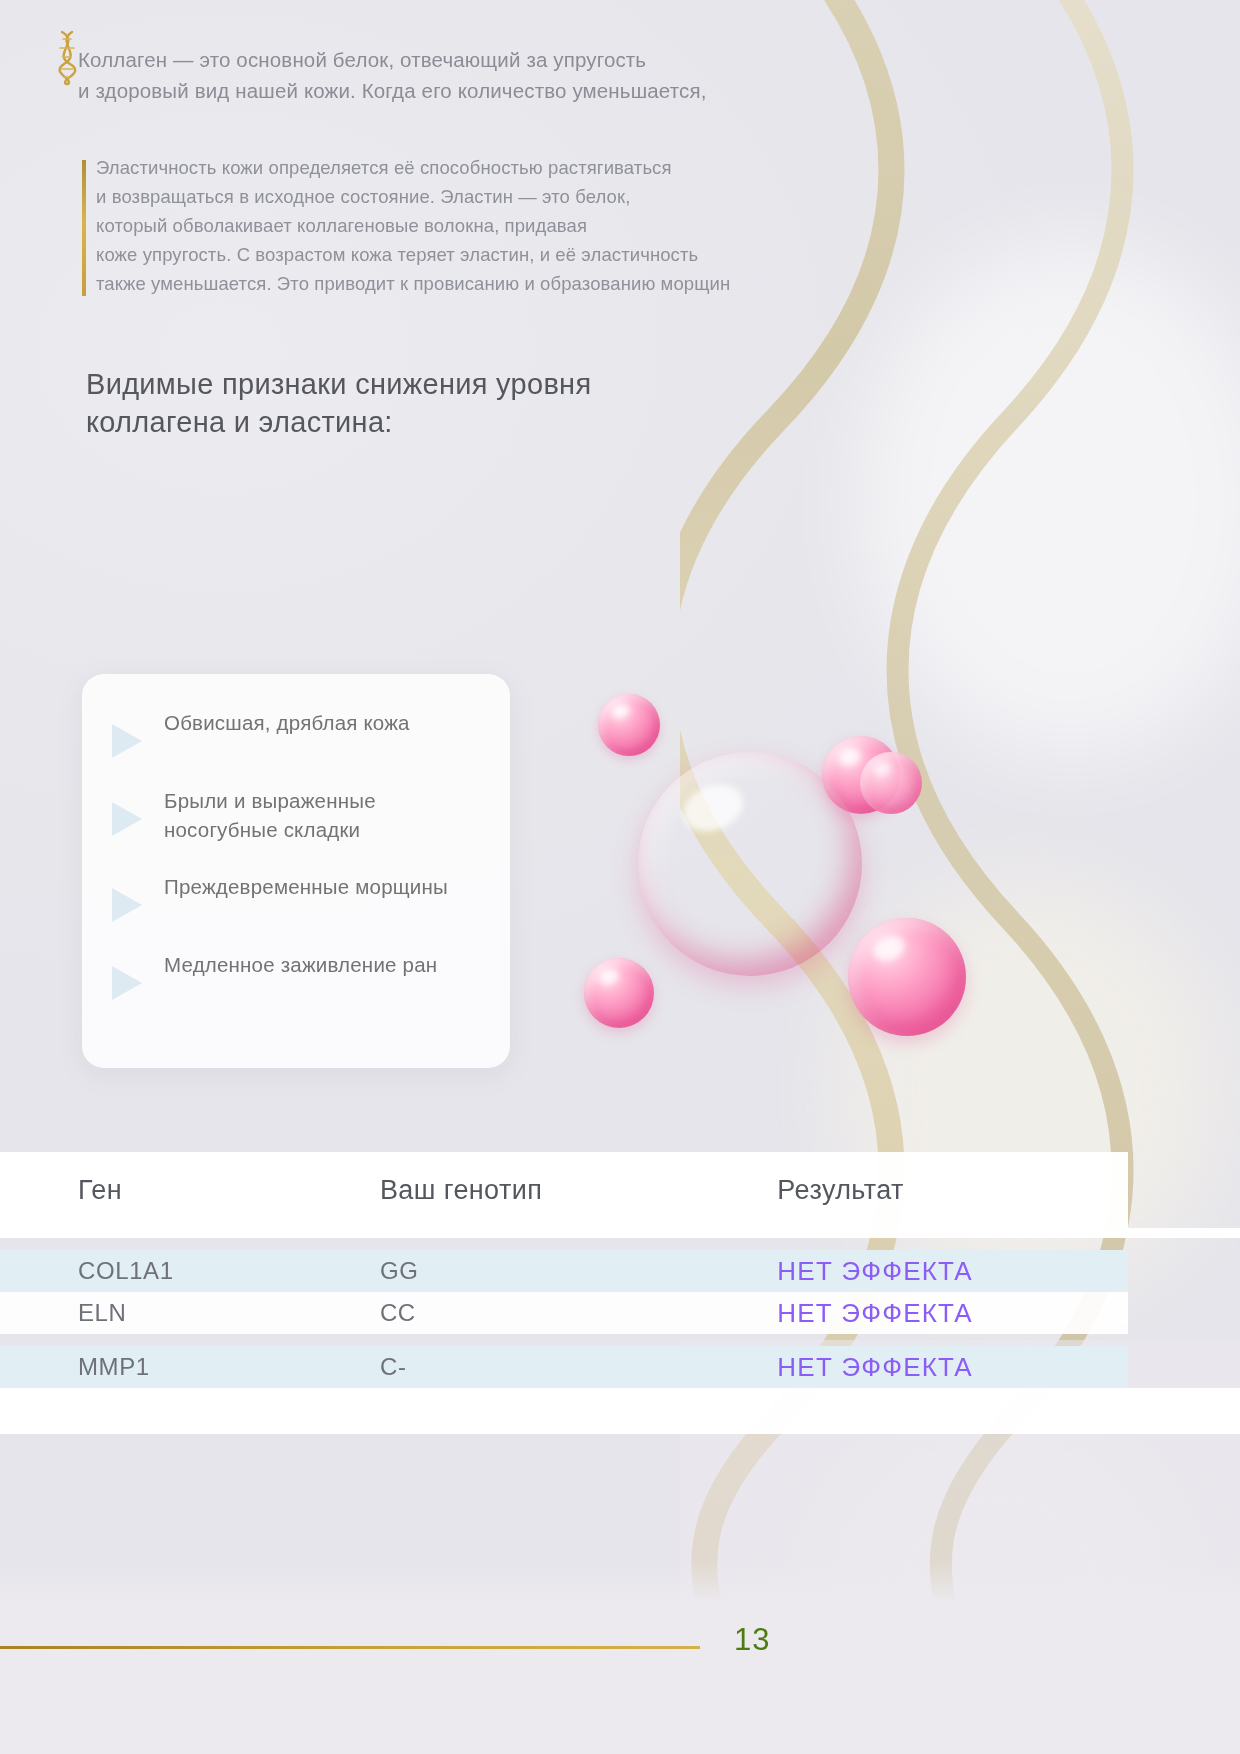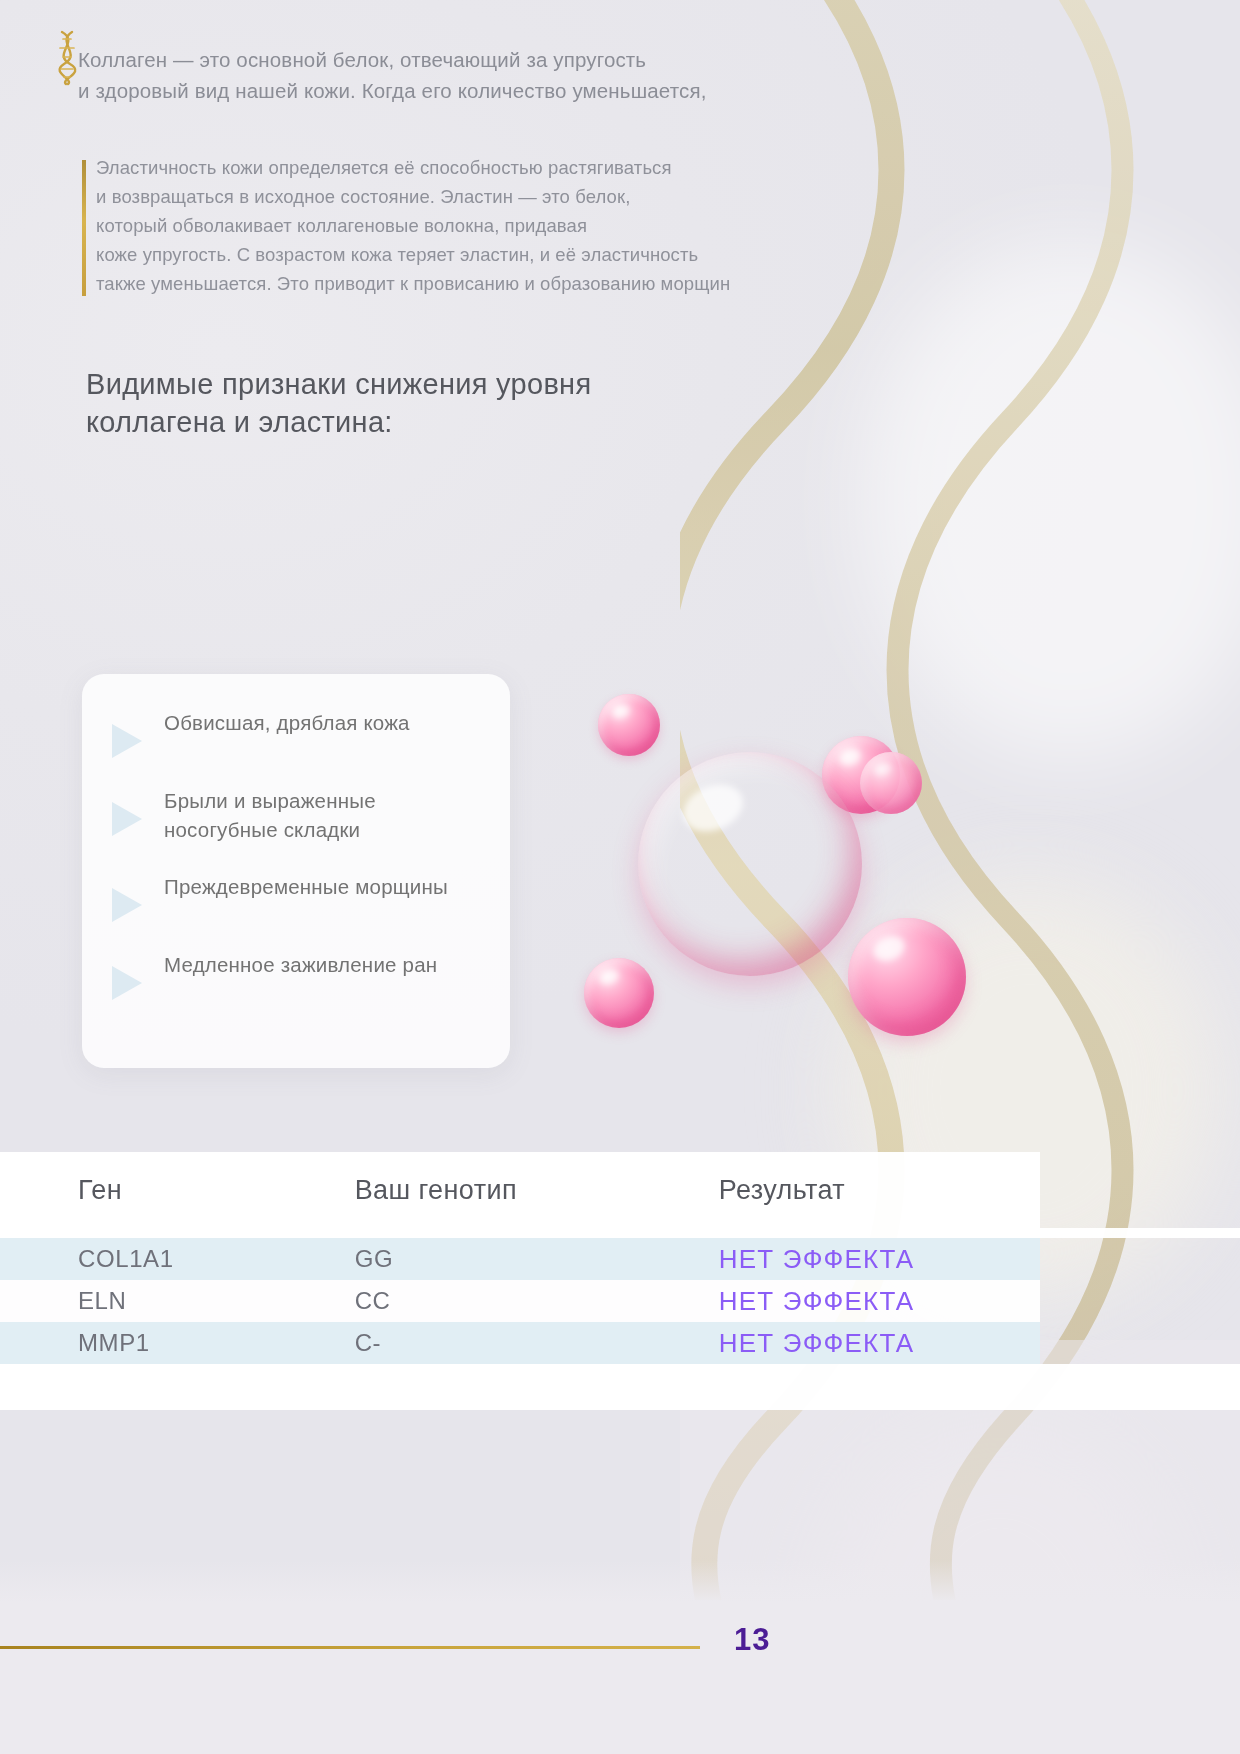--- a/index.html
+++ b/index.html
@@ -225,30 +225,30 @@
 
   
   .table-wrap {
     position: absolute;
     left: 0; top: 1152px;
     width: 1240px;
   }
   .t-row {
     display: flex;
     align-items: center;
-    width: 1040px;
+    width: 1128px;
     padding-left: 78px;
   }
   .t-head {
     height: 76px;
     background: rgba(255,255,255,0.97);
   }
   .t-band { height: 10px; background: rgba(255,255,255,0.97); }
   .t-data { height: 42px; }
-  .t-data.alt { background: #e1eef4; }
+  .t-data.alt { background: #e1eef4; margin-top: 12px; }
   .t-data.plain { background: rgba(255,255,255,0.93); justify-content: flex-end; }
   .t-foot { height: 46px; background: rgba(255,255,255,0.97); }
 
   .c-gene    { width: 310px; }
   .c-geno    { width: 408px; }
   .c-result  { width: 360px; }
 
   .th {
     font-size: 27px;
     font-weight: 300;
@@ -272,22 +272,22 @@
   .footer-rule {
     position: absolute;
     left: 0; top: 1646px;
     width: 700px; height: 3px;
     background: linear-gradient(90deg, #a8831f 0%, #c9a53c 60%, #d4b14a 100%);
   }
   .page-num {
     position: absolute;
     left: 734px; top: 1622px;
     font-size: 31px;
-    font-weight: 700;
-    color: #4c1d95;
+    font-weight: 400;
+    color: #4d7c0f;
     letter-spacing: 1px;
   }
   .footer-band {
     position: absolute;
     left: 0; top: 1560px;
     width: 1240px; height: 194px;
     background: linear-gradient(180deg, rgba(236,234,239,0.0) 0%, #eceaef 22%, #eceaef 100%);
     pointer-events: none;
   }
 </style>

